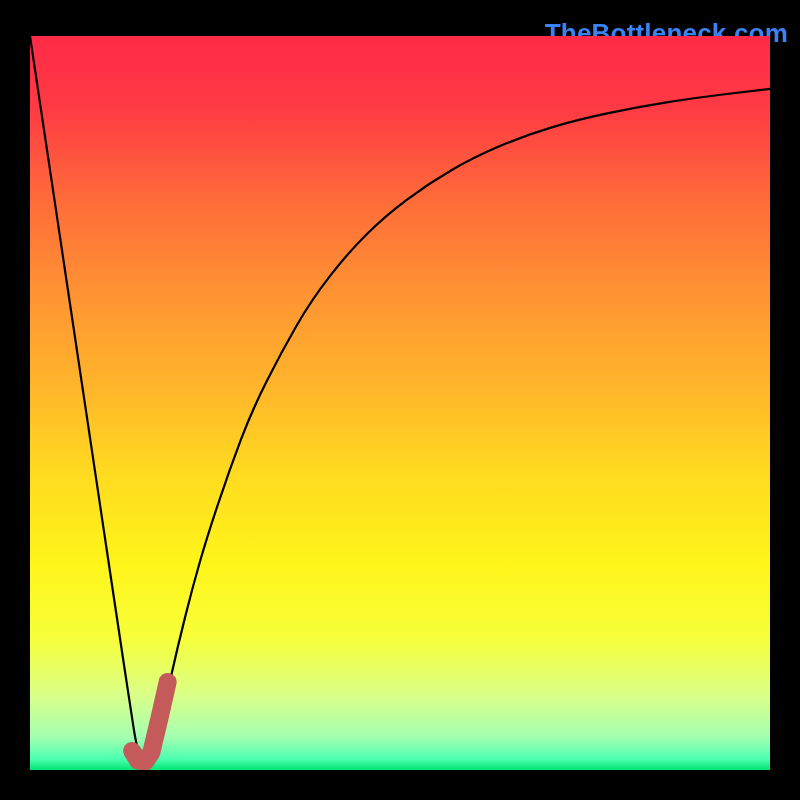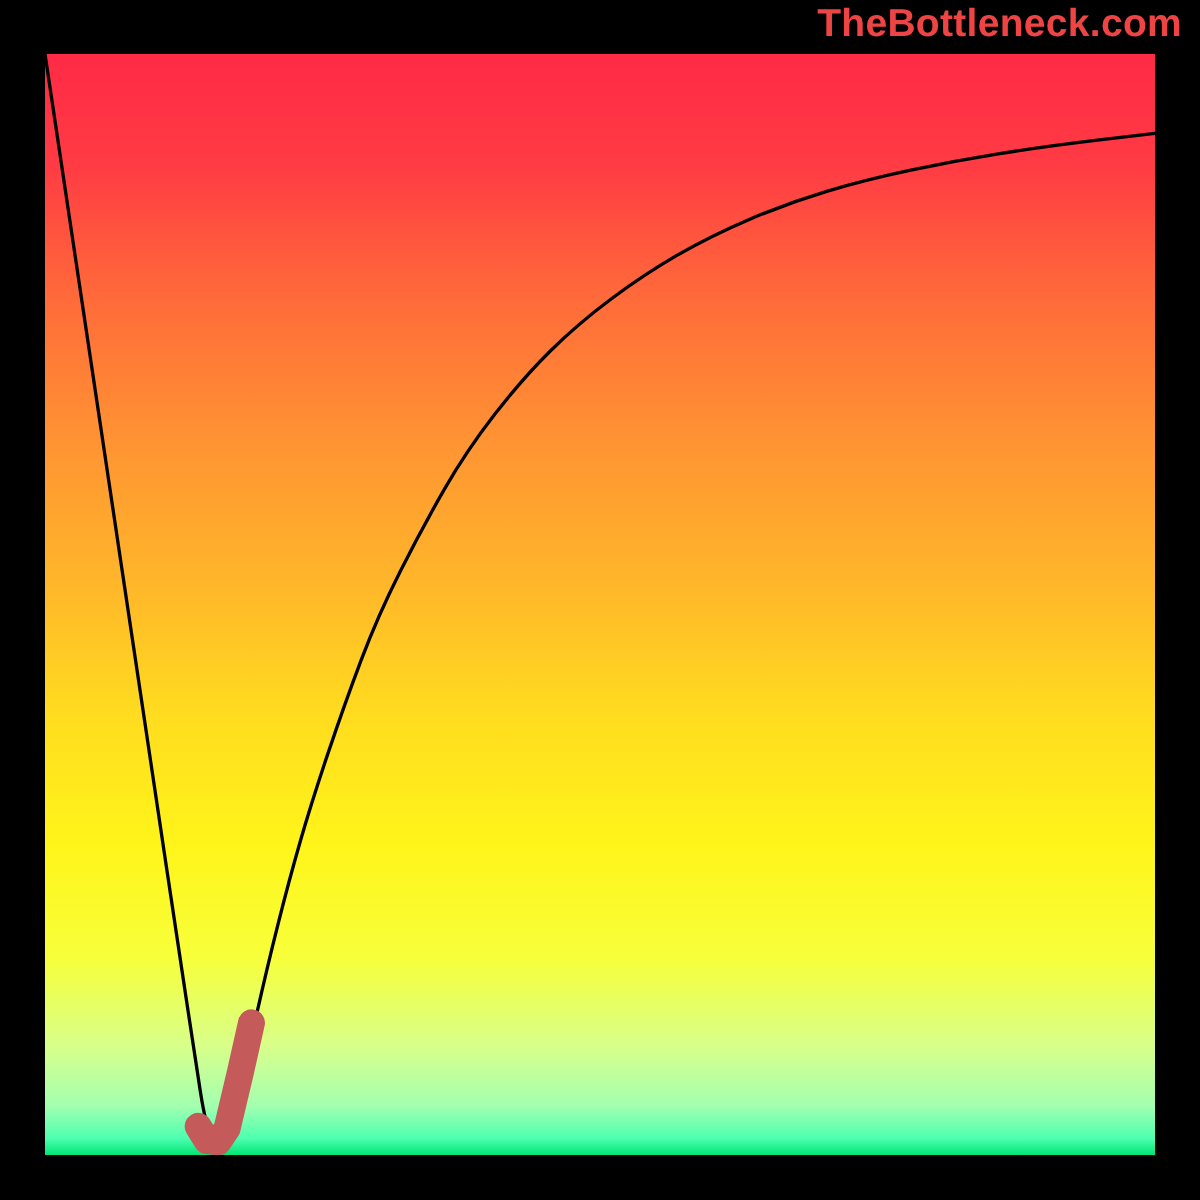--- a/index.html
+++ b/index.html
@@ -11,26 +11,26 @@
     overflow: hidden;
   }
   .frame {
     position: relative;
     width: 800px;
     height: 800px;
     background: #000;
   }
   .watermark {
     position: absolute;
-    top: 0;
+    top: 18px;
     right: 12px;
     font-family: Arial, Helvetica, sans-serif;
     font-size: 26px;
     font-weight: 600;
-    color: #ef4444;
+    color: #3b82f6;
     letter-spacing: 0.2px;
     user-select: none;
   }
   .plot-area {
     position: absolute;
     left: 30px;
     top: 36px;
     width: 740px;
     height: 734px;
     overflow: hidden;

